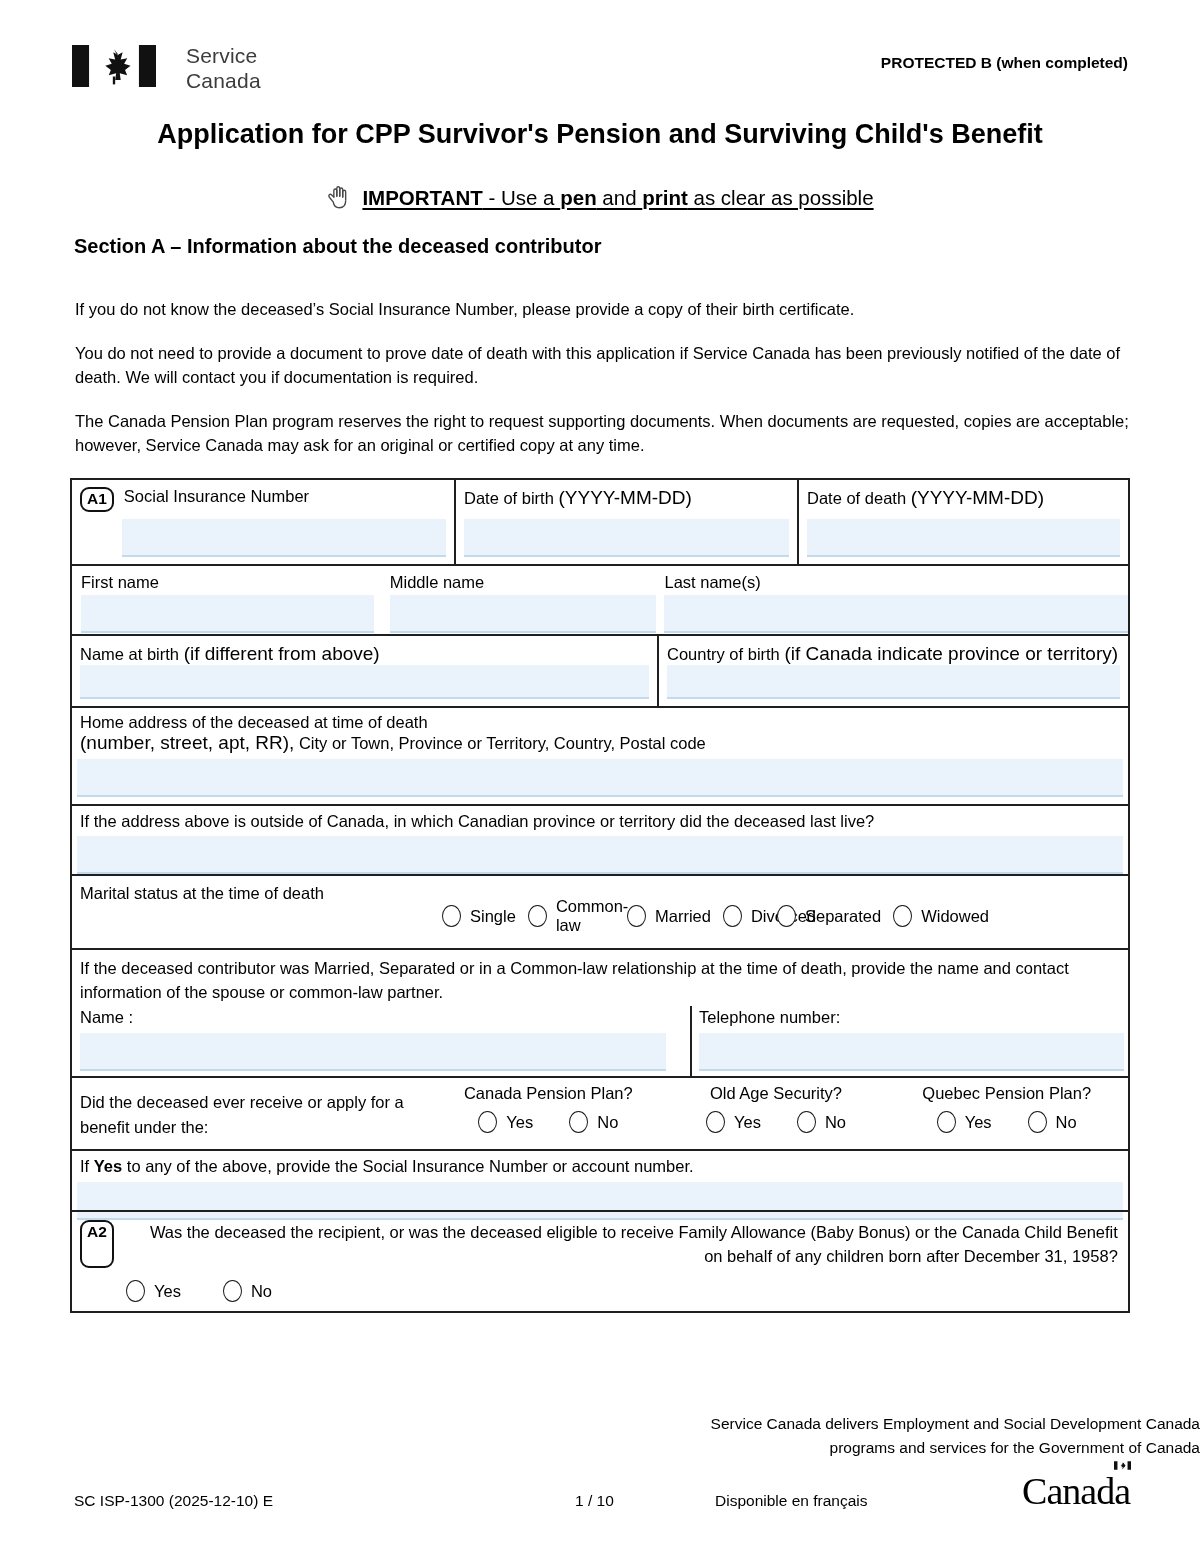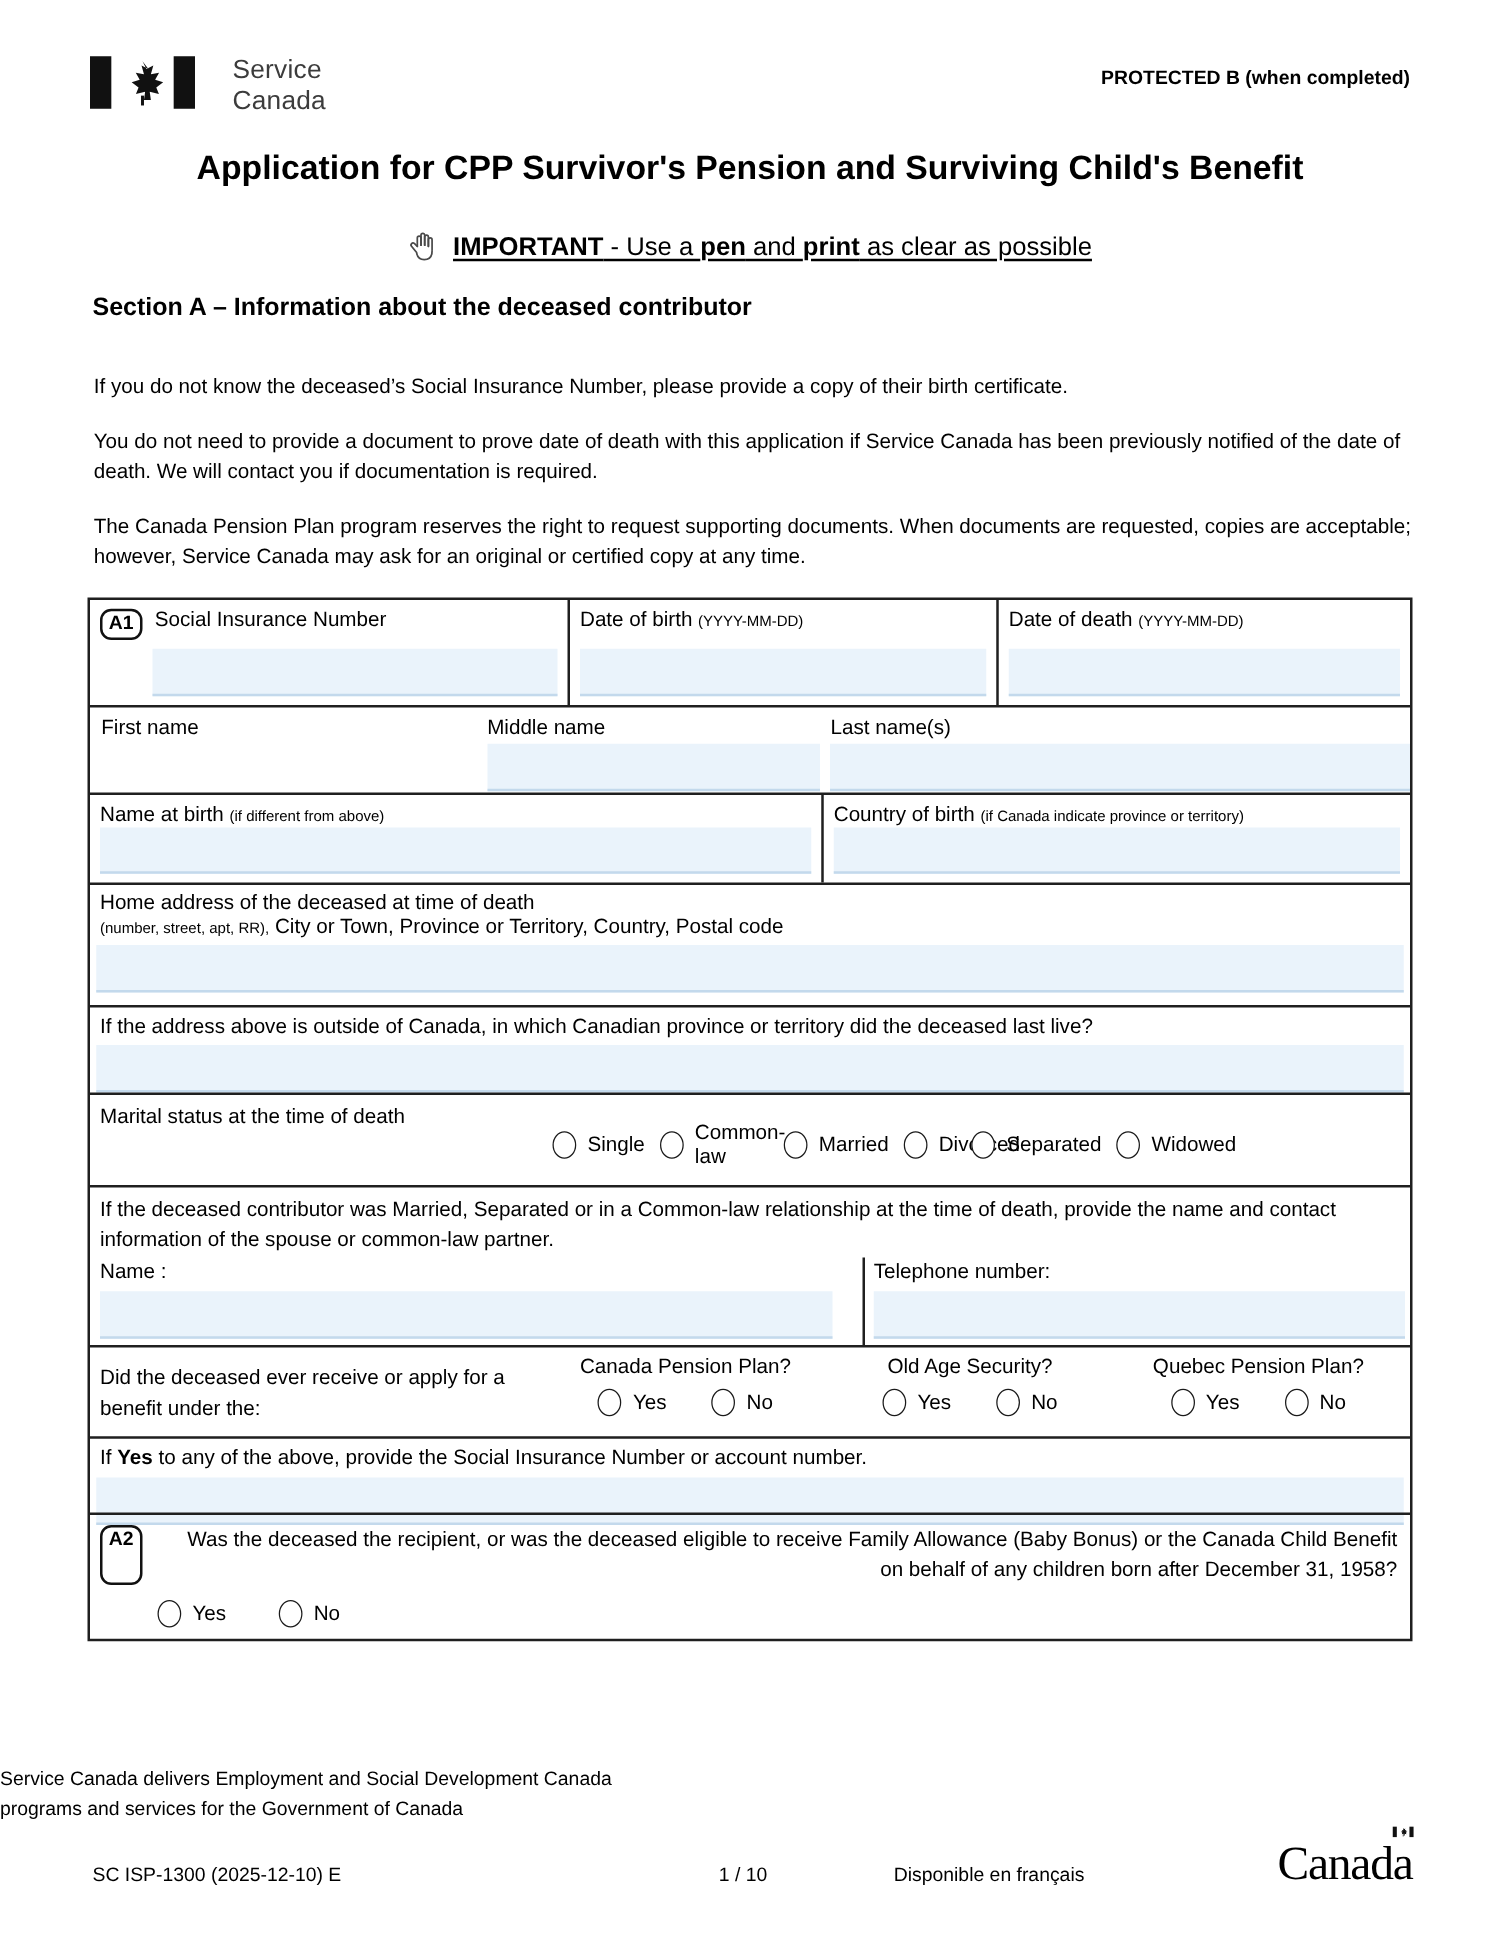--- a/index.html
+++ b/index.html
@@ -27,21 +27,21 @@
   .paras p { margin: 0 0 20px 0; }
 
   
   .formtable { position: absolute; top: 478px; left: 70px; width: 1060px; border: 2px solid #1f1f1f; }
   .row { position: relative; border-top: 2px solid #1f1f1f; }
   .row:first-child { border-top: none; }
   .cells { display: flex; height: 100%; }
   .cell { padding: 7px 8px; position: relative; }
   .vsep { border-left: 2px solid #1f1f1f; }
   .lbl { font-size: 16.5px; }
-  .lbl .small { font-size: 12px; }
+  .lbl .small { font-size: 19px; }
   .input { background: #eaf3fb; border-bottom: 2px solid #c3d9ec; height: 38px; }
   .badge { display: inline-block; border: 2px solid #111; border-radius: 9px; padding: 0px 5px 1px 5px; font-weight: bold; font-size: 15.5px; line-height: 20px; }
 
   .r1 { height: 84px; }
   .r1 .cell { display: flex; flex-direction: column; }
   .r1 .input { margin-top: auto; }
   .r2 { height: 70px; }
   .r3 { height: 72px; }
   .r3 .cell { display: flex; flex-direction: column; }
   .r3 .input { margin-top: auto; }
@@ -76,21 +76,21 @@
   .r8 .yn { display: flex; gap: 36px; }
   .r8 .p1 { width: 238px; }
   .r8 .p2 { width: 220px; }
   .r8 .p3 { width: 244px; }
 
   .r10 .qline { display: flex; gap: 14px; }
   .r10 .qtext { font-size: 16.5px; line-height: 24px; width: 990px; }
   .r10 .yn { display: flex; gap: 42px; margin-left: 46px; margin-top: 12px; }
 
   
-  .footer-center { position: absolute; top: 1412px; left: 0; width: 100%; text-align: left; font-size: 15.5px; line-height: 24px; }
+  .footer-center { position: absolute; top: 1412px; left: 0; width: 100%; text-align: right; font-size: 15.5px; line-height: 24px; }
   .footer-bar { position: absolute; top: 1483px; left: 70px; right: 70px; height: 56px; font-size: 15.5px; }
   .footer-code { position: absolute; left: 4px; top: 9px; }
   .footer-page { position: absolute; left: 505px; top: 9px; }
   .footer-lang { position: absolute; left: 645px; top: 9px; }
   .wordmark { position: absolute; right: 0; top: -14px; font-family: "Liberation Serif", serif; font-size: 38px; letter-spacing: -1px; }
   .wordmark .last-a { position: relative; }
   .wordmark .mini-flag { position: absolute; left: 0px; top: -9px; width: 17px; height: 9px; }
 </style>
 </head>
 <body>
@@ -151,21 +151,21 @@
           <div class="input"></div>
         </div>
         <div class="cell vsep" style="flex:1">
           <span class="lbl"><span>Date of death </span><span class="small">(YYYY-MM-DD)</span></span>
           <div class="input"></div>
         </div>
       </div>
     </div>
 
     <div class="row r2" style="padding:7px 0 0 9px; display:flex;">
-      <div style="width:293px; display:flex; flex-direction:row; height:60px;">
+      <div style="width:293px; display:flex; flex-direction:column; height:60px;">
         <span class="lbl">First name</span>
         <div class="input" style="margin-top:auto;"></div>
       </div>
       <div style="width:267px; margin-left:16px; display:flex; flex-direction:column; height:60px;">
         <span class="lbl">Middle name</span>
         <div class="input" style="margin-top:auto;"></div>
       </div>
       <div style="width:464px; margin-left:8px; display:flex; flex-direction:column; height:60px;">
         <span class="lbl">Last name(s)</span>
         <div class="input" style="margin-top:auto;"></div>

